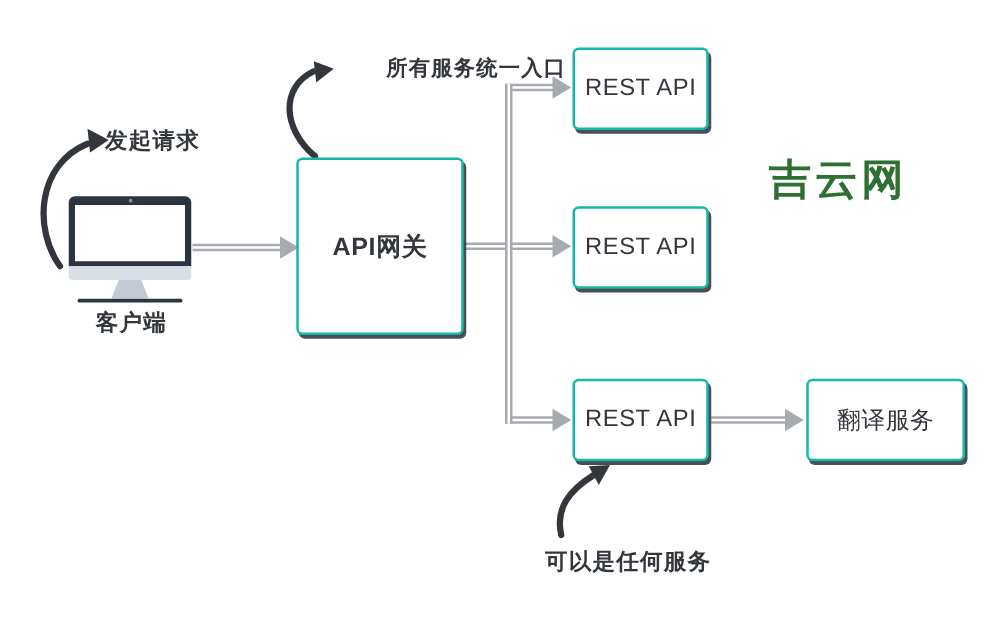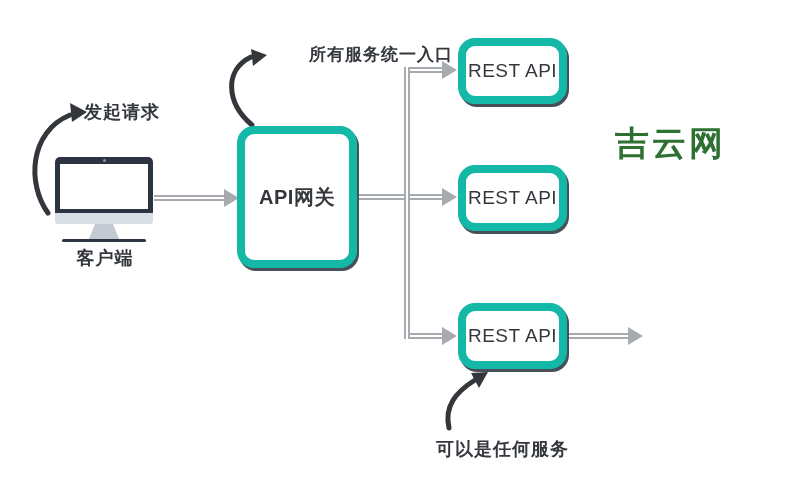--- a/index.html
+++ b/index.html
@@ -3,26 +3,26 @@
 <meta charset="utf-8">
 <style>
   html,body{margin:0;padding:0;background:#ffffff;}
   .canvas{
     position:relative;width:795px;height:500px;background:#ffffff;overflow:hidden;
     font-family:"Liberation Sans","DejaVu Sans",sans-serif;color:#33373c;
   }
   .layer{position:absolute;left:0;top:0;width:795px;height:500px;}
   
   .node{
-    position:absolute;background:#ffffff;border:8px solid #14b8a6;border-radius:17px;
+    position:absolute;background:#ffffff;border:2px solid #14b8a6;border-radius:5px;
     box-shadow:2px 3px 0 0 rgba(39,48,60,.85);
     display:flex;align-items:center;justify-content:center;
     font-size:19px;color:#33373c;letter-spacing:.5px;box-sizing:border-box;
   }
-  .node.gateway{left:237px;top:126px;width:120px;height:142px;font-weight:bold;font-size:20px;}
+  .node.gateway{left:237px;top:126px;width:134px;height:142px;font-weight:bold;font-size:20px;}
   .node.rest1{left:458px;top:38px;width:109px;height:66px;}
   .node.rest2{left:458px;top:165px;width:109px;height:66px;}
   .node.rest3{left:458px;top:303px;width:109px;height:66px;}
   .node.translate{left:645px;top:303px;width:127px;height:66px;}
   
   .note{
     position:absolute;font-weight:bold;color:#33373c;font-size:18px;letter-spacing:1px;
     white-space:nowrap;
   }
   .note.client-request{left:84px;top:100px;}
@@ -126,20 +126,21 @@
     <div class="camera"></div>
     <div class="chin"></div>
     <div class="stand"></div>
     <div class="base"></div>
   </div>
 
   <div class="node gateway">API网关</div>
   <div class="node rest1">REST API</div>
   <div class="node rest2">REST API</div>
   <div class="node rest3">REST API</div>
+  <div class="node translate">翻译服务</div>
 
   <div class="note client-request">发起请求</div>
   <div class="note client-label">客户端</div>
   <div class="note unified-entry">所有服务统一入口</div>
   <div class="note any-service">可以是任何服务</div>
 
   <div class="watermark">吉云网</div>
 
 </div>
 

